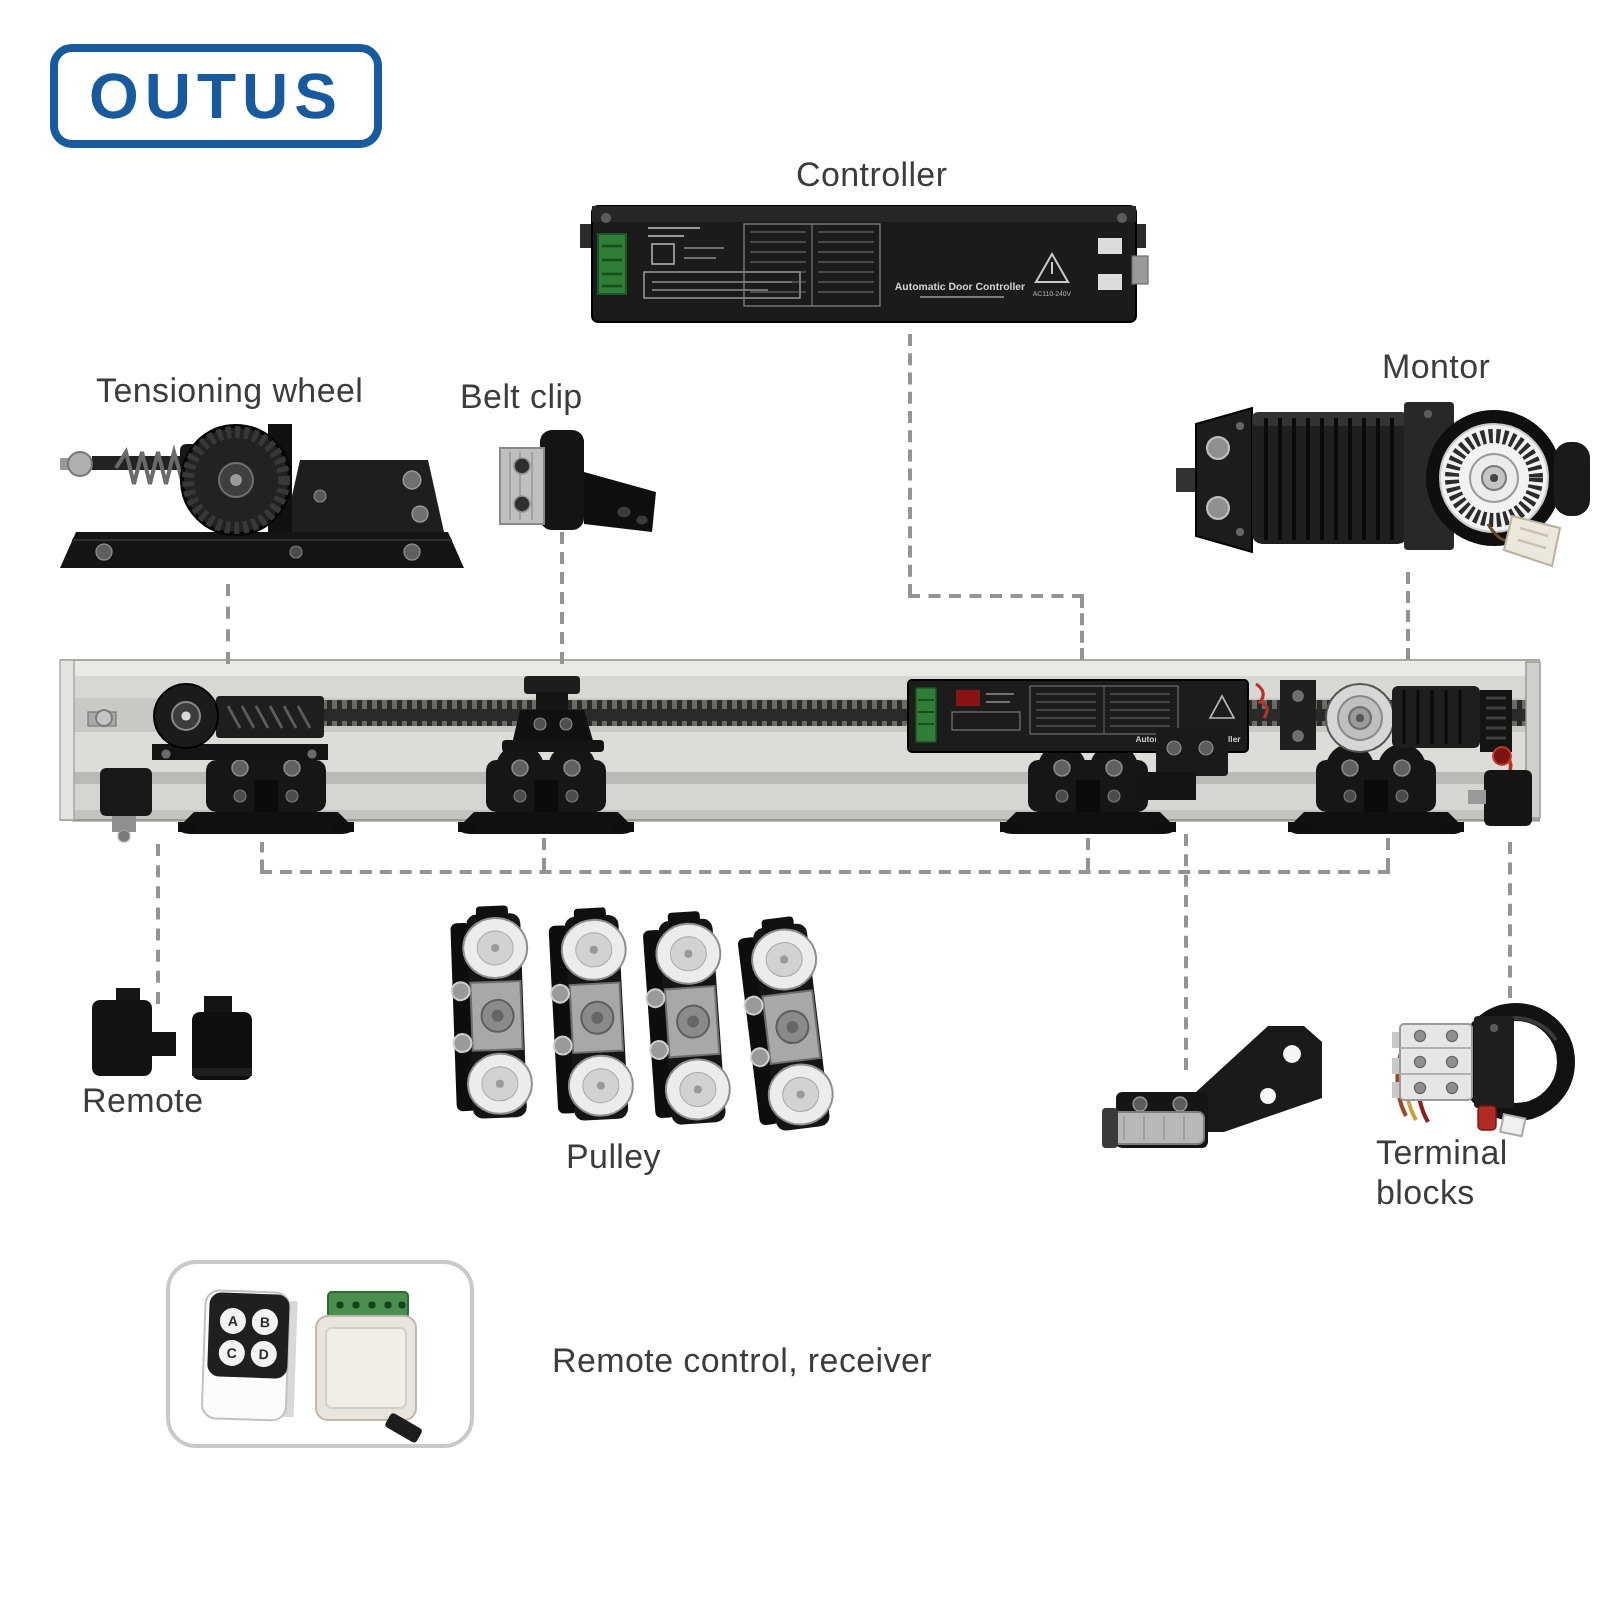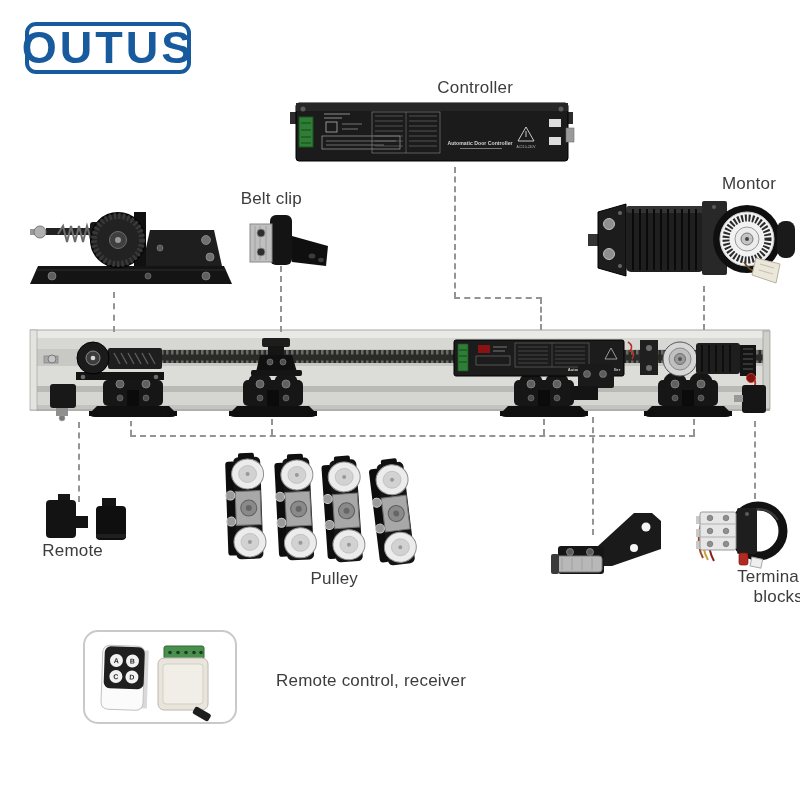--- a/index.html
+++ b/index.html
@@ -1,38 +1,39 @@
 <!DOCTYPE html>
 <html><head>
 <meta charset="utf-8">
 <style>
   html,body{margin:0;padding:0;background:#ffffff;}
   #stage{position:relative;width:800px;height:800px;background:#ffffff;overflow:hidden;
          font-family:"Liberation Sans", sans-serif;}
   #diagram-svg{position:absolute;left:0;top:0;z-index:1;}
-  .lbl{position:absolute;z-index:3;font-size:17px;color:#3c3c3c;text-align:right;
+  .lbl{position:absolute;z-index:3;font-size:17px;color:#3c3c3c;text-align:left;
        letter-spacing:.2px;}
   .lbl-left{text-align:right;}
   .dash-v{position:absolute;z-index:2;width:0;border-left:2px dashed #949494;}
   .dash-h{position:absolute;z-index:2;height:0;border-top:2px dashed #949494;}
   #brand-logo{position:absolute;left:25px;top:22px;width:158px;height:44px;z-index:3;
       border:4px solid #175a9d;border-radius:11px;display:flex;align-items:center;
       justify-content:center;background:#fff;}
-  #brand-logo span{font-size:45px;font-weight:bold;color:#175a9d;letter-spacing:3px;}
+  #brand-logo span{font-size:32px;font-weight:bold;color:#175a9d;letter-spacing:3px;}
 </style>
 </head>
 <body>
 
 <div id="stage">
 
   <div id="brand-logo">
     <span>OUTUS</span>
   </div>
 
   <div class="lbl" style="left:398px;top:78px;width:115px;">Controller</div>
+  <div class="lbl" style="left:48px;top:186px;width:140px;">Tensioning wheel</div>
   <div class="lbl" style="left:230px;top:189px;width:72px;">Belt clip</div>
   <div class="lbl" style="left:691px;top:174px;width:85px;">Montor</div>
   <div class="lbl" style="left:41px;top:541px;width:62px;">Remote</div>
   <div class="lbl" style="left:283px;top:569px;width:75px;">Pulley</div>
   <div class="lbl" style="left:688px;top:567px;width:115px;">Terminal blocks</div>
   <div class="lbl lbl-left" style="left:246px;top:671px;width:220px;">Remote control, receiver</div>
 
   <div class="dash-v" style="left:113px;top:292px;height:40px;"></div>
   <div class="dash-v" style="left:280px;top:266px;height:66px;"></div>
   <div class="dash-v" style="left:454px;top:167px;height:131px;"></div>

